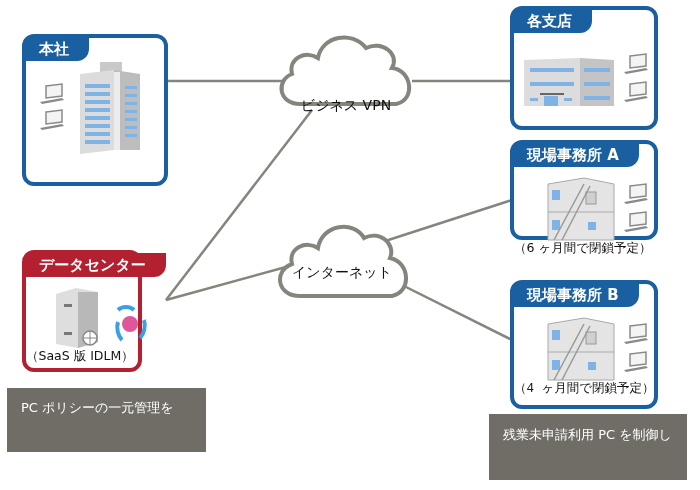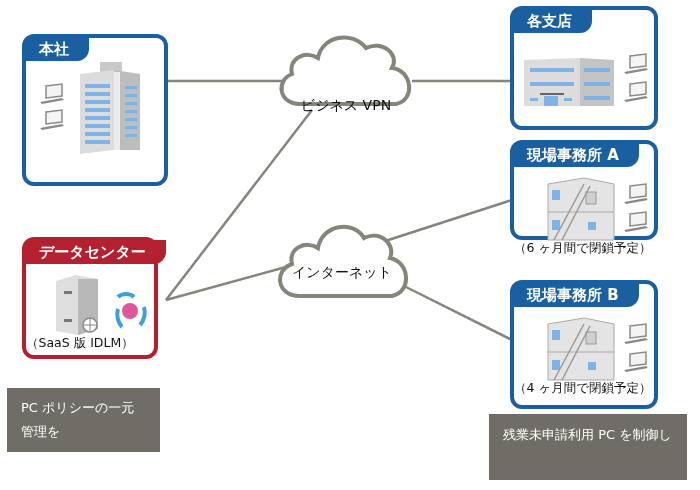--- a/index.html
+++ b/index.html
@@ -146,24 +146,24 @@
       </g>
       <g>
         <polygon points="116,42 132,40 132,52 116,54" fill="#f4f4f4" stroke="#8a8a8a" stroke-width="1.5"></polygon>
         <polygon points="110,58 132,54 134,56 112,60" fill="#8a8a8a"></polygon>
       </g>
       <g>
         <polygon points="116,70 132,68 132,80 116,82" fill="#f4f4f4" stroke="#8a8a8a" stroke-width="1.5"></polygon>
         <polygon points="110,86 132,82 134,84 112,88" fill="#8a8a8a"></polygon>
       </g>
     </svg>
-    <div class="caption" style="top:96px;">（4 ヶ月間で閉鎖予定）</div>
+    <div class="caption" style="top:96px;font-family:Liberation Mono, monospace;">（4 ヶ月間で閉鎖予定）</div>
   </div>
 
-  <div class="box red" style="left:22px;top:237px;width:136px;height:122px;">
+  <div class="box red" style="left:22px;top:250px;width:120px;height:122px;">
     <div class="tab">データセンター</div>
     <svg width="140" height="116">
       <g>
         <polygon points="30,40 50,34 72,38 72,88 52,94 30,90" fill="#dedede"></polygon>
         <polygon points="52,38 72,38 72,88 52,94" fill="#b8b8b8"></polygon>
         <rect x="38" y="50" width="8" height="3" fill="#777"></rect>
         <rect x="38" y="78" width="8" height="3" fill="#777"></rect>
       </g>
       <g>
         <circle cx="64" cy="84" r="7" fill="#fff" stroke="#888" stroke-width="1.5"></circle>
@@ -173,20 +173,20 @@
       <g>
         <circle cx="104" cy="70" r="8" fill="#e0569b"></circle>
         <path d="M92,56 C96,52 104,52 108,56" stroke="#3aa0e0" stroke-width="4" fill="none"></path>
         <path d="M118,66 C120,72 118,80 114,84" stroke="#3aa0e0" stroke-width="4" fill="none"></path>
         <path d="M96,86 C92,82 90,74 92,68" stroke="#3aa0e0" stroke-width="4" fill="none"></path>
       </g>
     </svg>
     <div class="caption" style="top:94px;">（SaaS 版  IDLM）</div>
   </div>
 
-  <div class="note" style="left:7px;top:388px;width:153px;height:64px;line-height:24px;">
+  <div class="note" style="left:7px;top:388px;width:199px;height:64px;line-height:24px;">
     <div>PC ポリシーの一元管理を</div>
   </div>
   <div class="note" style="left:489px;top:414px;width:198px;height:66px;line-height:25px;">
     <div>残業未申請利用 PC を制御し</div>
   </div>
 
 </div>
 
 </body></html>

